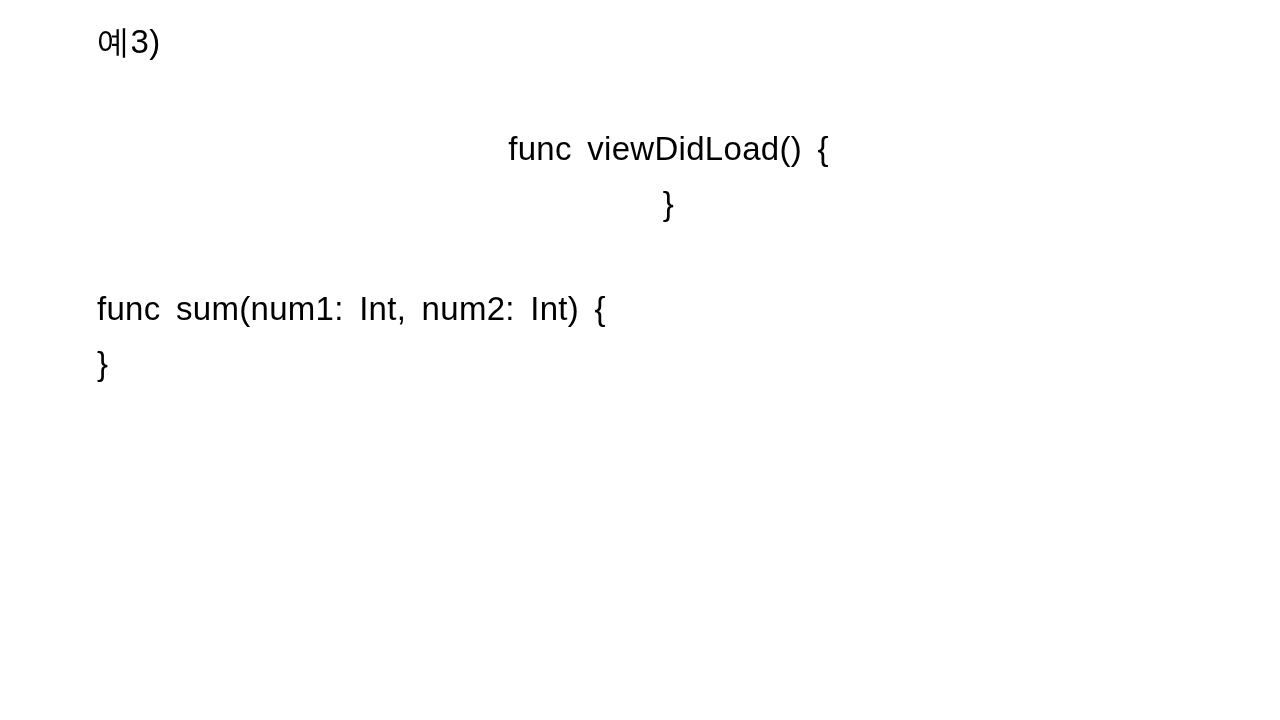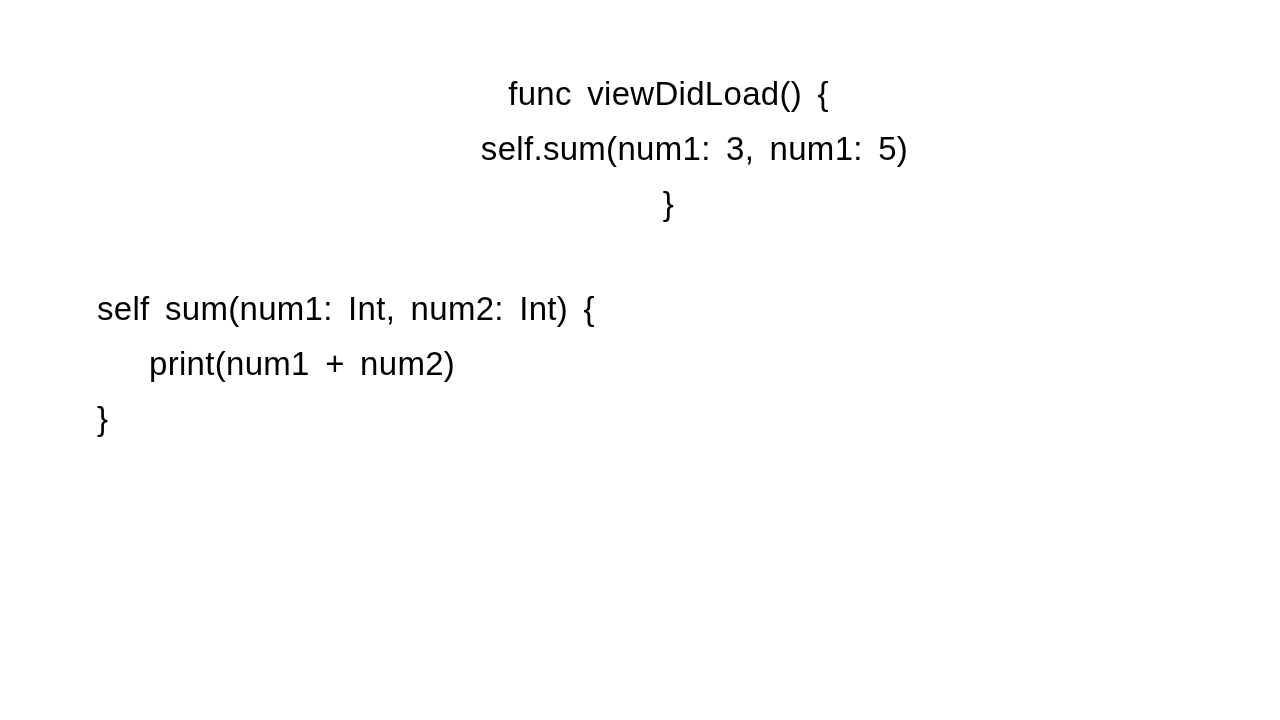--- a/index.html
+++ b/index.html
@@ -53,27 +53,26 @@
   .code-line.indent-1 {
     padding-left: 52px;
   }
 </style>
 </head>
 <body>
 
 <div class="slide">
   <div class="content">
 
+    <div class="heading">예3)</div>
 
     <div class="code-block first">
       <div class="code-line">func viewDidLoad() {</div>
-      <div class="code-line indent-1">self.sum(num1: 3, num1: 5)</div>
       <div class="code-line">}</div>
     </div>
 
     <div class="code-block second">
-      <div class="code-line">self sum(num1: Int, num2: Int) {</div>
-      <div class="code-line indent-1">print(num1 + num2)</div>
+      <div class="code-line">func sum(num1: Int, num2: Int) {</div>
       <div class="code-line">}</div>
     </div>
 
   </div>
 </div>
 
 </body></html>

